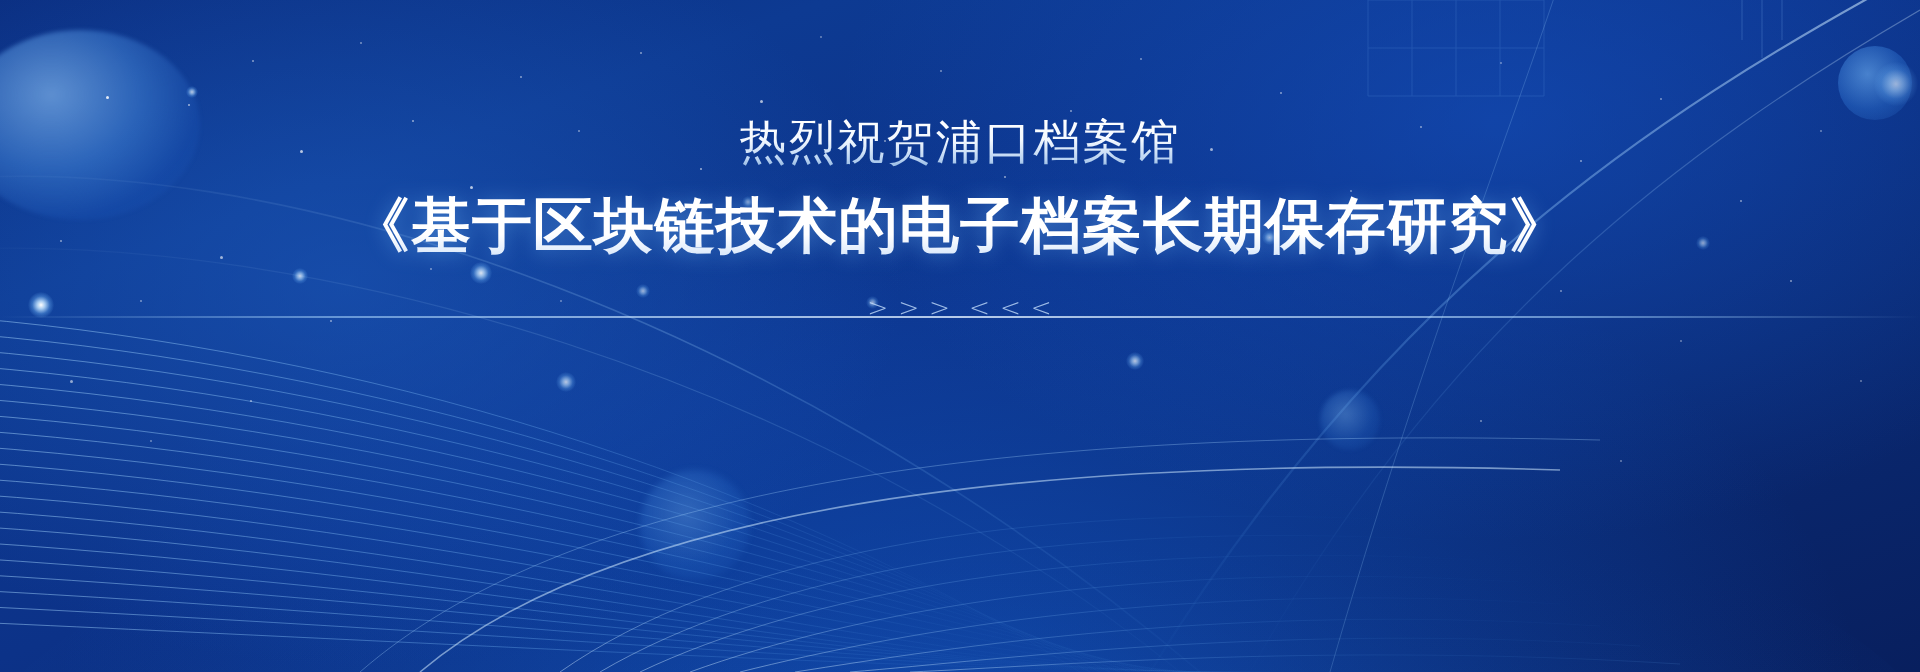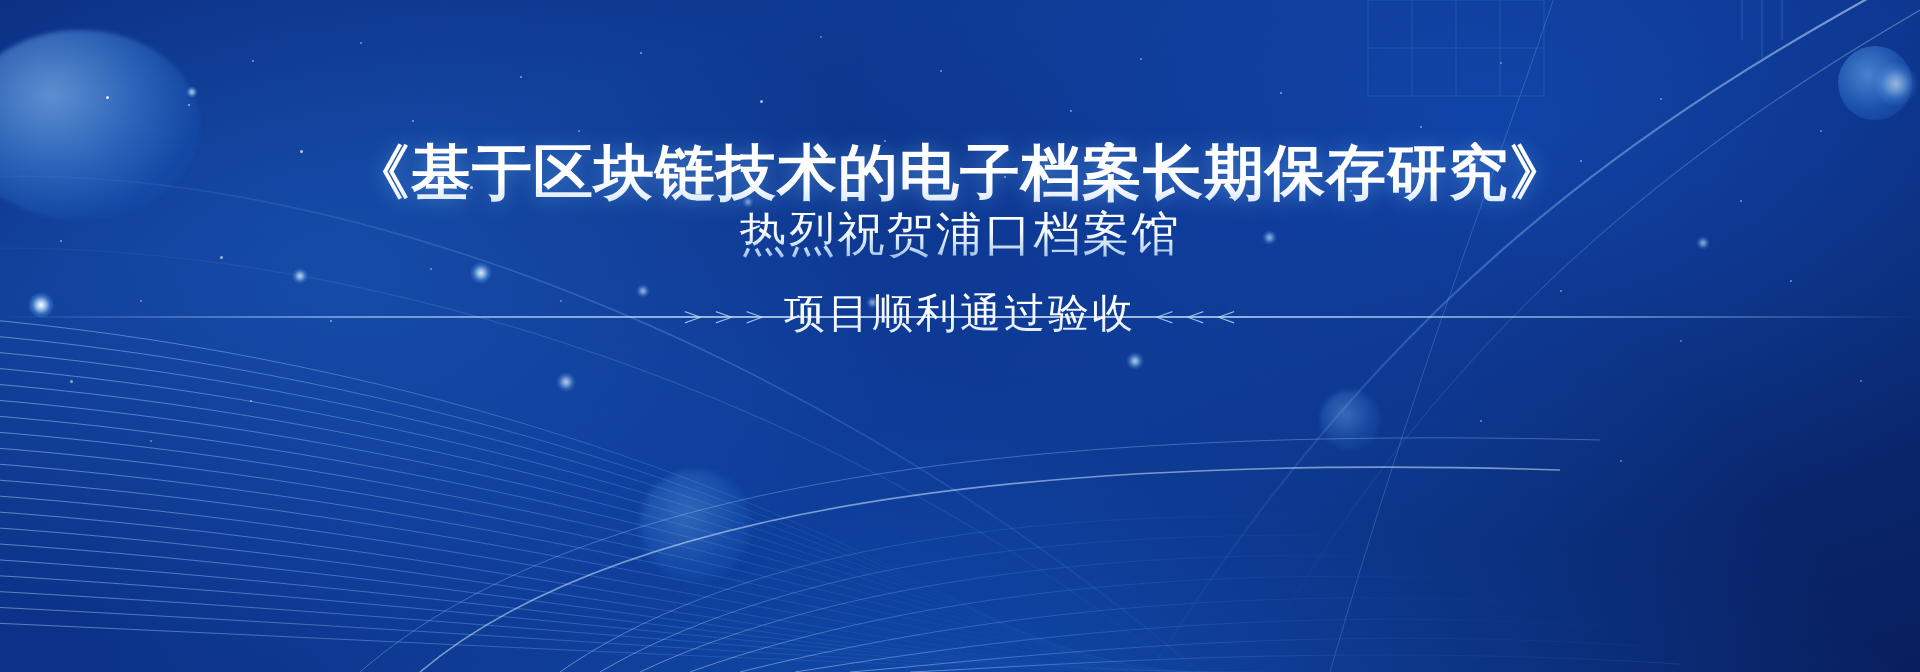--- a/index.html
+++ b/index.html
@@ -283,25 +283,24 @@
     <div class="glowstar" style="left:1696px;top:236px;width:14px;height:14px;opacity:.55"></div>
     <div class="glowstar" style="left:186px;top:86px;width:12px;height:12px;opacity:.7"></div>
     <div class="glowstar" style="left:1874px;top:62px;width:44px;height:44px;opacity:.55"></div>
     <div class="glowstar" style="left:742px;top:196px;width:12px;height:12px;opacity:.5"></div>
   </div>
 
   <div id="divider-line"></div>
 
   <div id="text-block">
 
+    <div id="headline-1">热烈祝贺浦口档案馆</div>
+
     <div id="headline-2">《基于区块链技术的电子档案长期保存研究》</div>
-
-    <div id="headline-1">热烈祝贺浦口档案馆</div>
 
     <div id="headline-3-row">
       <span class="chev-group">&gt; &gt; &gt;</span>
-      <span id="headline-3">项目顺利通过验收</span>
       <span class="chev-group">&lt; &lt; &lt;</span>
     </div>
 
   </div>
 
 </div>
 
 </body></html>

